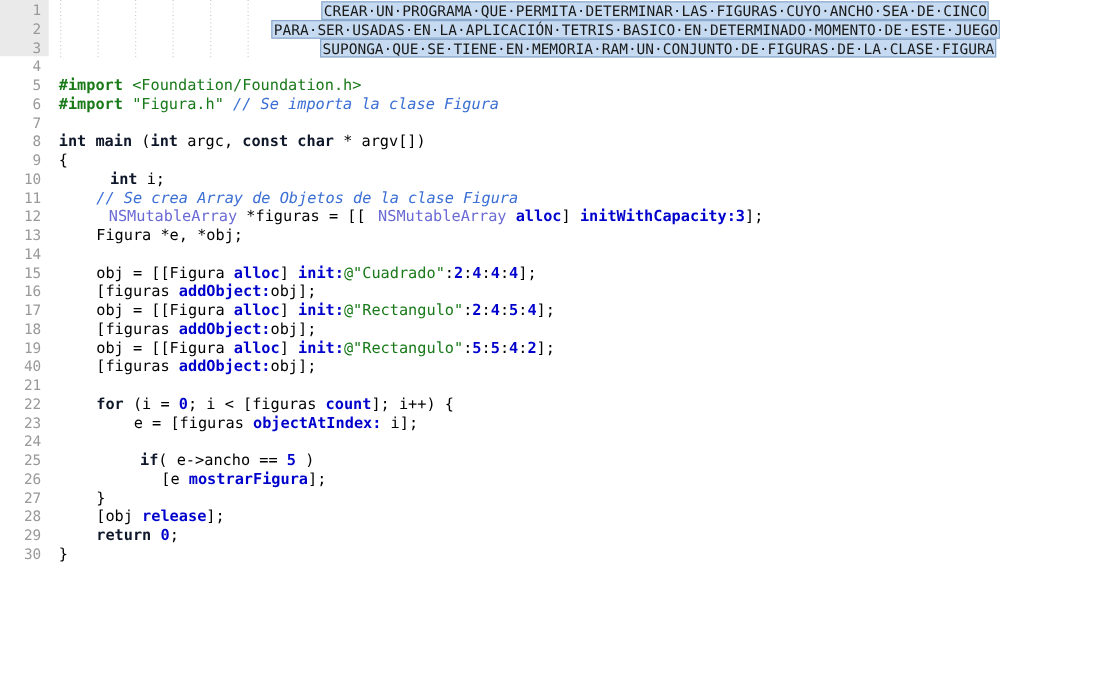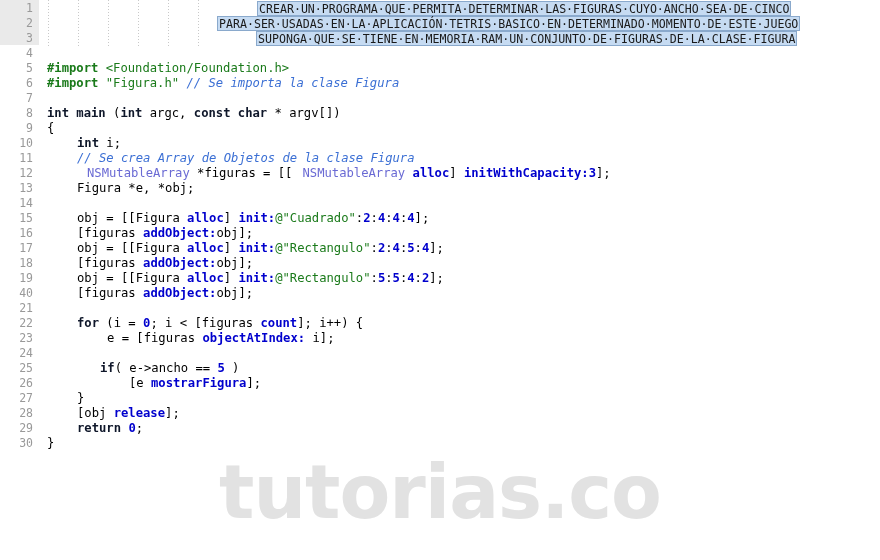--- a/index.html
+++ b/index.html
@@ -137,21 +137,20 @@
   .cls     { color: #6a6ad4; padding-left: 10px; }
   .msg     { color: #0000cd; font-weight: bold; }
   .cmt     { color: #3b6fd4; font-style: italic; }
   .pl      { color: #000000; }
 </style>
 </head>
 <body>
 
 <div id="editor-root">
 
-  <div id="watermark">tutorias.co</div>
 
   <div id="guides">
     <div class="guide" style="left:48px"></div>
     <div class="guide" style="left:78px"></div>
     <div class="guide" style="left:108px"></div>
     <div class="guide" style="left:138px"></div>
     <div class="guide" style="left:168px"></div>
     <div class="guide" style="left:198px"></div>
   </div>
 
@@ -196,21 +195,21 @@
     <div class="sel" style="left:217px; top:16px;">PARA·SER·USADAS·EN·LA·APLICACIÓN·TETRIS·BASICO·EN·DETERMINADO·MOMENTO·DE·ESTE·JUEGO</div>
 
     <div class="row" style="top:61px"><span class="pre">#import</span><span class="pl"> </span><span class="inc">&lt;Foundation/Foundation.h&gt;</span></div>
 
     <div class="row" style="top:76px"><span class="pre">#import</span><span class="pl"> </span><span class="str">"Figura.h"</span><span class="pl"> </span><span class="cmt">// Se importa la clase Figura</span></div>
 
     <div class="row" style="top:106px"><span class="kw">int</span><span class="pl"> </span><span class="kw">main</span><span class="pl"> (</span><span class="kw">int</span><span class="pl"> argc, </span><span class="kw">const</span><span class="pl"> </span><span class="kw">char</span><span class="pl"> * argv[])</span></div>
 
     <div class="row" style="top:121px"><span class="pl">{</span></div>
 
-    <div class="row" style="top:136px; left:77px;"><span class="kw">int</span><span class="pl"> i;</span></div>
+    <div class="row" style="top:136px; left:88px;"><span class="kw">int</span><span class="pl"> i;</span></div>
 
     <div class="row" style="top:151px; left:77px;text-align:center;"><span class="cmt">// Se crea Array de Objetos de la clase Figura</span></div>
 
     <div class="row" style="top:166px; left:77px;"><span class="cls">NSMutableArray</span><span class="pl"> *figuras = [[</span><span class="cls">NSMutableArray</span><span class="pl"> </span><span class="msg">alloc</span><span class="pl">] </span><span class="msg">initWithCapacity:</span><span class="num">3</span><span class="pl">];</span></div>
 
     <div class="row" style="top:181px; left:77px;"><span class="pl">Figura *e, *obj;</span></div>
 
     <div class="row" style="top:211px; left:77px;"><span class="pl">obj = [[Figura </span><span class="msg">alloc</span><span class="pl">] </span><span class="msg">init:</span><span class="str">@</span><span class="str">"Cuadrado"</span><span class="pl">:</span><span class="num">2</span><span class="pl">:</span><span class="num">4</span><span class="pl">:</span><span class="num">4</span><span class="pl">:</span><span class="num">4</span><span class="pl">];</span></div>
 
     <div class="row" style="top:226px; left:77px;"><span class="pl">[figuras </span><span class="msg">addObject:</span><span class="pl">obj];</span></div>
@@ -220,21 +219,21 @@
     <div class="row" style="top:256px; left:77px;"><span class="pl">[figuras </span><span class="msg">addObject:</span><span class="pl">obj];</span></div>
 
     <div class="row" style="top:271px; left:77px;"><span class="pl">obj = [[Figura </span><span class="msg">alloc</span><span class="pl">] </span><span class="msg">init:</span><span class="str">@</span><span class="str">"Rectangulo"</span><span class="pl">:</span><span class="num">5</span><span class="pl">:</span><span class="num">5</span><span class="pl">:</span><span class="num">4</span><span class="pl">:</span><span class="num">2</span><span class="pl">];</span></div>
 
     <div class="row" style="top:286px; left:77px;"><span class="pl">[figuras </span><span class="msg">addObject:</span><span class="pl">obj];</span></div>
 
     <div class="row" style="top:316px; left:77px;"><span class="kw">for</span><span class="pl"> (i = </span><span class="num">0</span><span class="pl">; i &lt; [figuras </span><span class="msg">count</span><span class="pl">]; i++) {</span></div>
 
     <div class="row" style="top:331px; left:107px;"><span class="pl">e = [figuras </span><span class="msg">objectAtIndex:</span><span class="pl"> i];</span></div>
 
-    <div class="row" style="top:361px; left:100px;"><span class="kw">if</span><span class="pl">( e-&gt;ancho == </span><span class="num">5</span><span class="pl"> )</span></div>
+    <div class="row" style="top:361px; left:112px;"><span class="kw">if</span><span class="pl">( e-&gt;ancho == </span><span class="num">5</span><span class="pl"> )</span></div>
 
     <div class="row" style="top:376px; left:129px;"><span class="pl">[e </span><span class="msg">mostrarFigura</span><span class="pl">];</span></div>
 
     <div class="row" style="top:391px; left:77px;"><span class="pl">}</span></div>
 
     <div class="row" style="top:406px; left:77px;"><span class="pl">[obj </span><span class="msg">release</span><span class="pl">];</span></div>
 
     <div class="row" style="top:421px; left:77px;"><span class="kw">return</span><span class="pl"> </span><span class="num">0</span><span class="pl">;</span></div>
 
     <div class="row" style="top:436px"><span class="pl">}</span></div>

